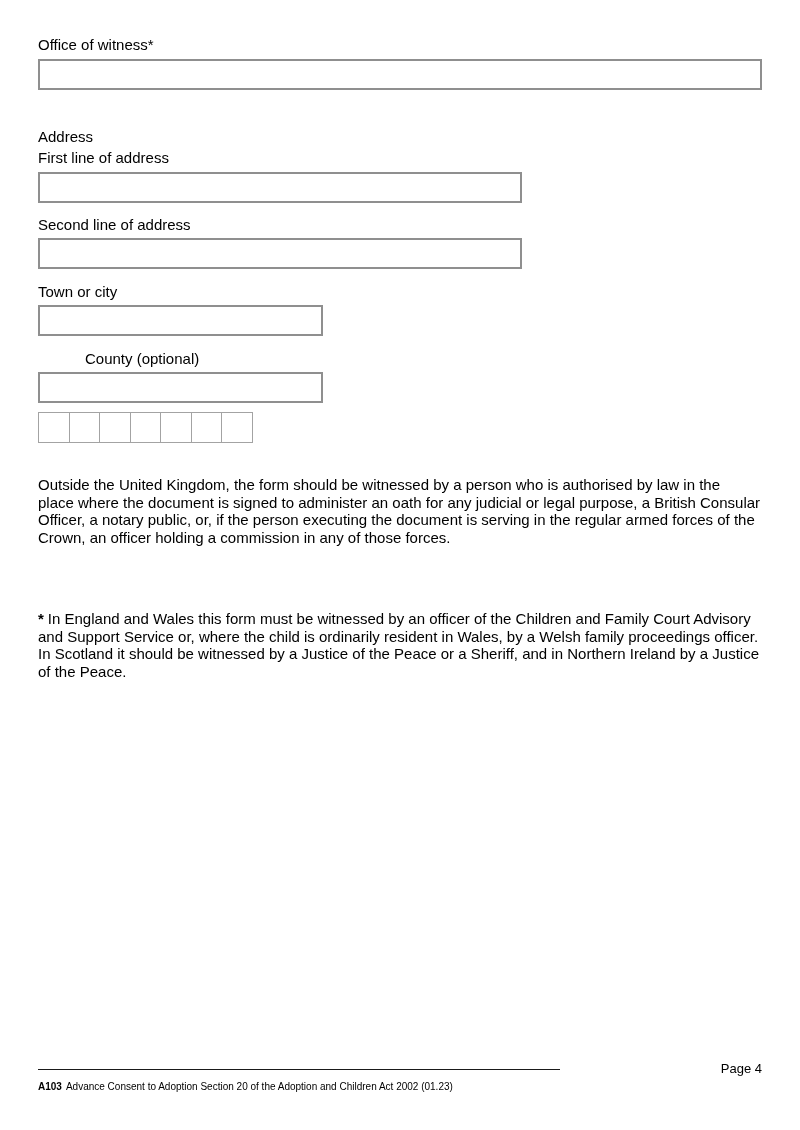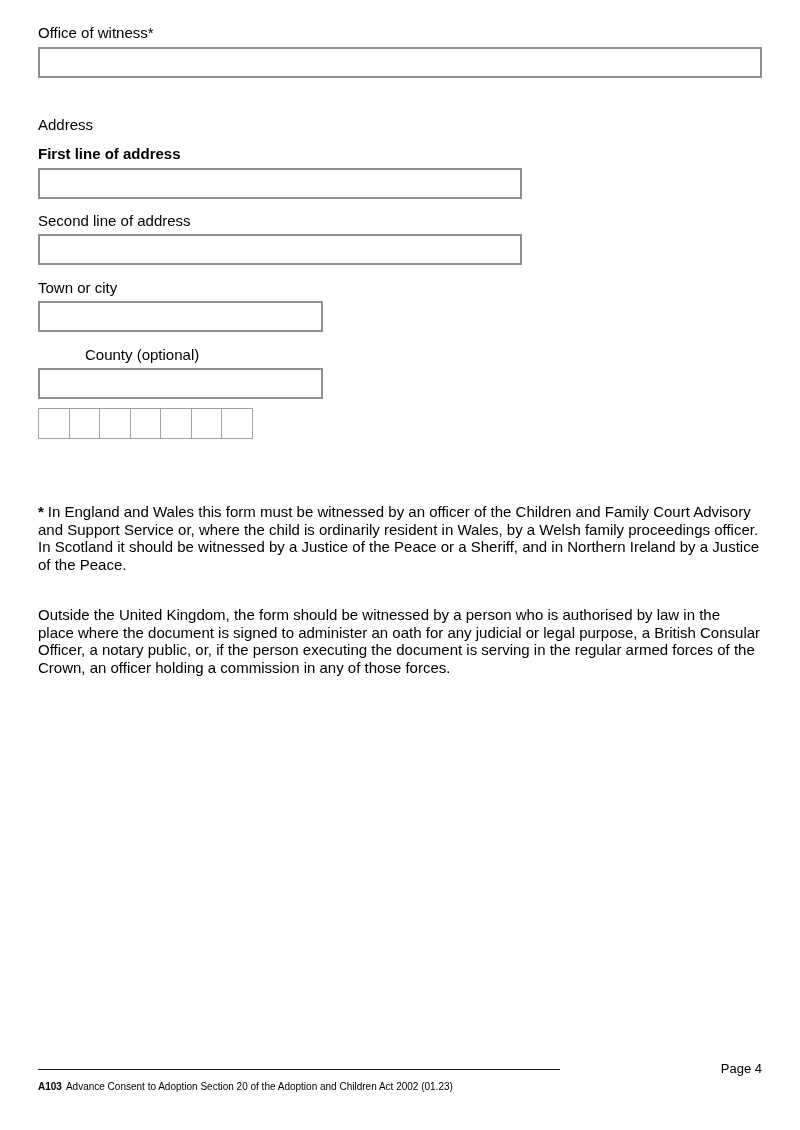--- a/index.html
+++ b/index.html
@@ -9,21 +9,21 @@
   }
   body {
     width: 800px;
     height: 1130px;
     position: relative;
     overflow: hidden;
     font-family: "Liberation Sans", sans-serif;
     color: #000000;
   }
   .content {
-    padding: 24px 38px 0 38px;
+    padding: 36px 38px 0 38px;
   }
   .field-label {
     display: block;
     font-size: 15px;
     line-height: 17px;
   }
   .section-heading {
     font-size: 15px;
     line-height: 17px;
     font-weight: normal;
@@ -37,21 +37,21 @@
     border: 2px solid #8f8f8f;
     padding: 0 6px;
     font-family: "Liberation Sans", sans-serif;
     font-size: 15px;
     color: #000000;
     border-radius: 0;
     outline: none;
   }
   .input-office   { width: 100%;  margin-top: 6px; }
   .label-office   { margin-top: 0; }
-  .label-first    { margin-top: 12px; font-weight: bold; }
+  .label-first    { margin-top: 4px; }
   .input-first    { width: 484px; margin-top: 6px; }
   .label-second   { margin-top: 13px; }
   .input-second   { width: 484px; margin-top: 5px; }
   .label-town     { margin-top: 14px; }
   .input-town     { width: 285px; margin-top: 5px; }
   .label-county   { margin-top: 14px; margin-left: 47px; }
   .input-county   { width: 285px; margin-top: 5px; }
   .label-postcode { margin-top: 16px; }
   .postcode-row {
     display: flex;
@@ -130,29 +130,29 @@
   <div class="postcode-row">
     <div class="pc-cell"></div>
     <div class="pc-cell"></div>
     <div class="pc-cell"></div>
     <div class="pc-cell"></div>
     <div class="pc-cell"></div>
     <div class="pc-cell"></div>
     <div class="pc-cell"></div>
   </div>
 
+  <p class="note note-2">Outside the United Kingdom, the form should be witnessed by a person who is authorised by law in the
+place where the document is signed to administer an oath for any judicial or legal purpose, a British Consular
+Officer, a notary public, or, if the person executing the document is serving in the regular armed forces of the
+Crown, an officer holding a commission in any of those forces.</p>
+
   <p class="note note-1"><span class="note-marker">*</span><span>In England and Wales this form must be witnessed by an officer of the Children and Family Court Advisory
 and Support Service or, where the child is ordinarily resident in Wales, by a Welsh family proceedings officer.
 In Scotland it should be witnessed by a Justice of the Peace or a Sheriff, and in Northern Ireland by a Justice
 of the Peace.</span></p>
-
-  <p class="note note-2">Outside the United Kingdom, the form should be witnessed by a person who is authorised by law in the
-place where the document is signed to administer an oath for any judicial or legal purpose, a British Consular
-Officer, a notary public, or, if the person executing the document is serving in the regular armed forces of the
-Crown, an officer holding a commission in any of those forces.</p>
 
 </div>
 
 <div class="page-number">Page 4</div>
 
 <div class="footer-rule"></div>
 
 <div class="footer-text"><span class="form-id">A103</span><span>Advance Consent to Adoption Section 20 of the Adoption and Children Act 2002 (01.23)</span></div>
 
 </body></html>

